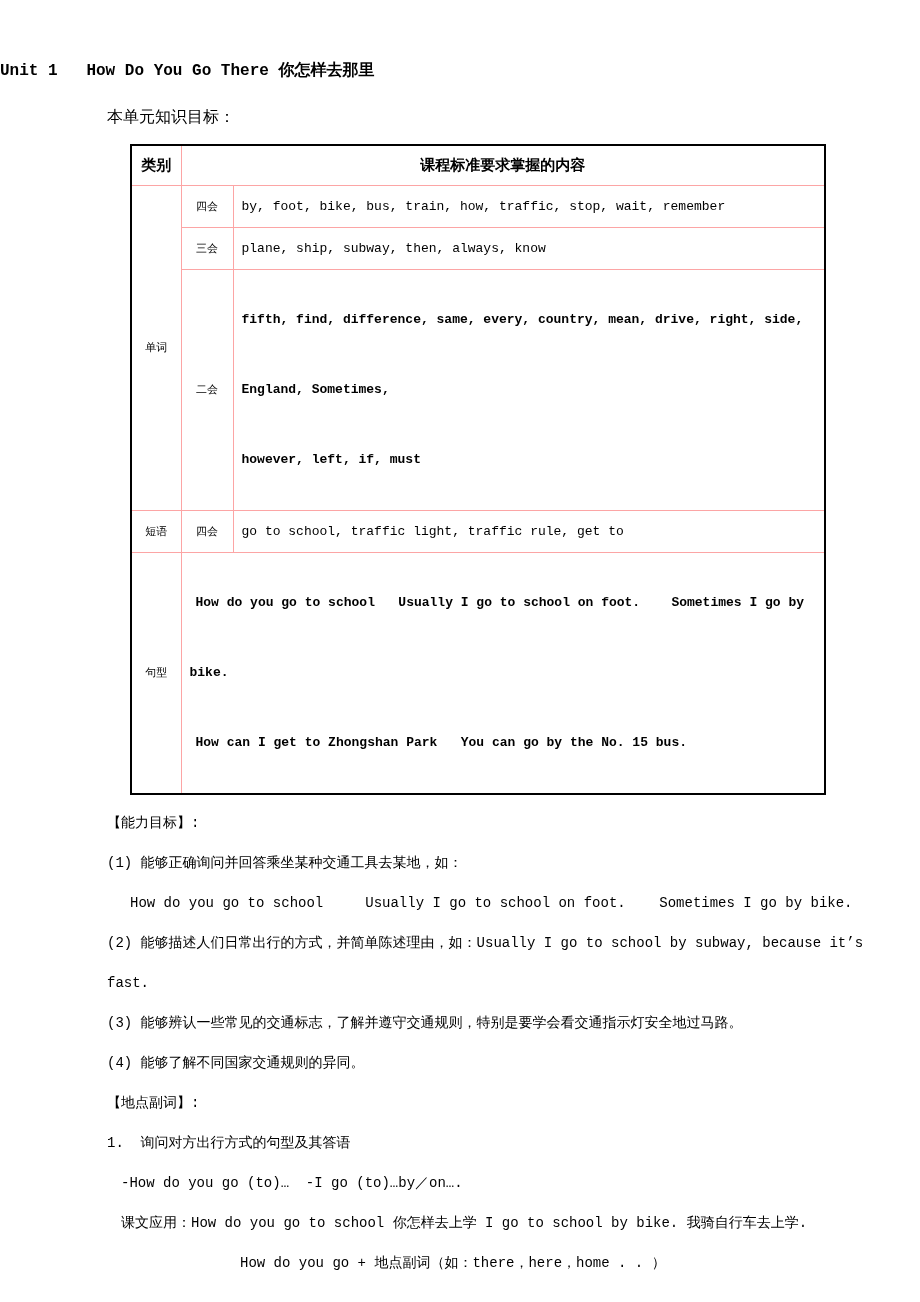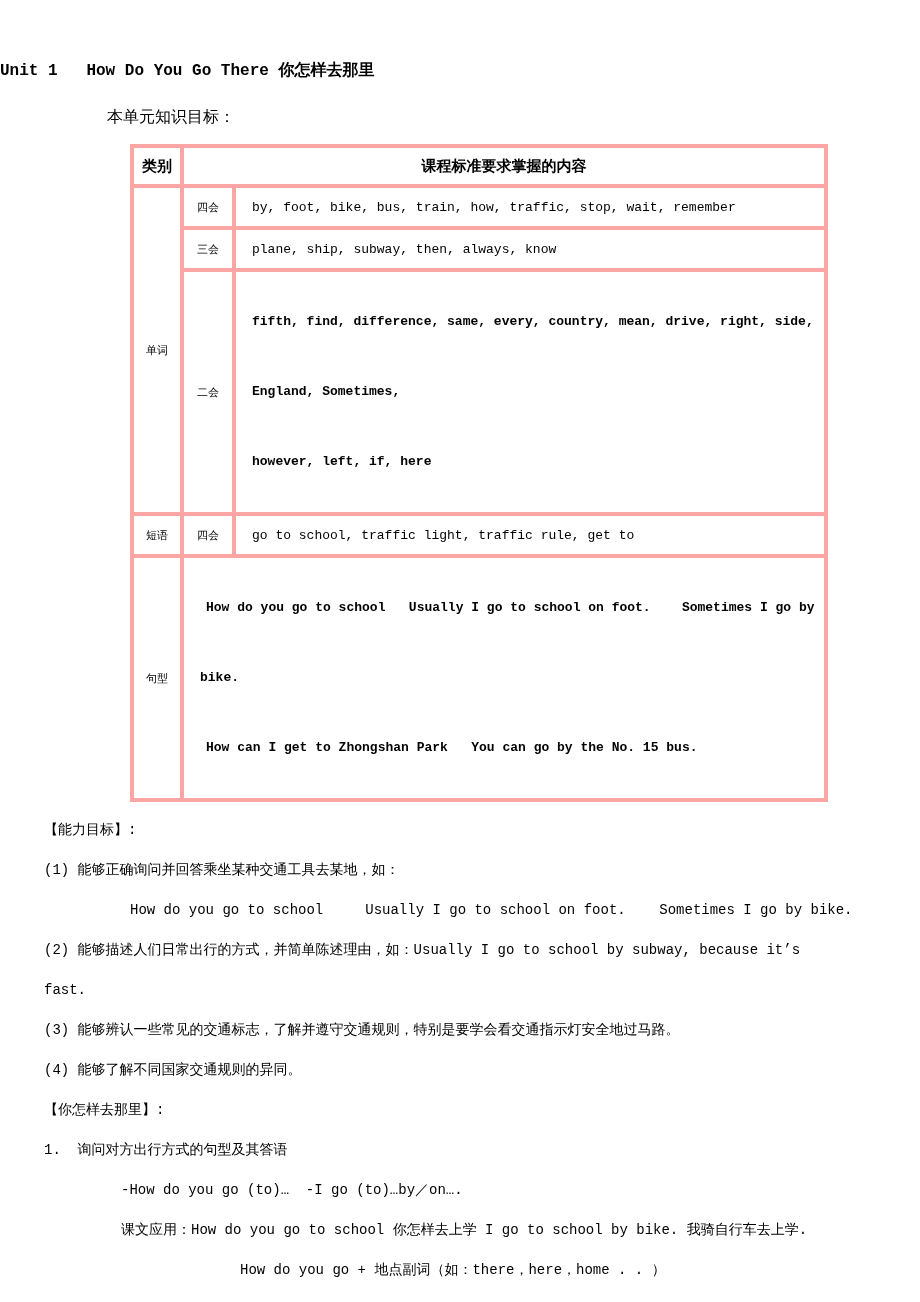--- a/index.html
+++ b/index.html
@@ -23,21 +23,21 @@
     font-size: 16px;
     white-space: pre;
   }
   table.ktable {
     border-collapse: collapse;
     margin: 16px 0 0 130px;
     table-layout: fixed;
     width: 694px;
     border: 2px solid #000;
   }
-  table.ktable td { border: 4px solid #fca5a5; }
+  table.ktable td { border: 1px solid #fca5a5; }
   col.col1 { width: 50px; }
   col.col2 { width: 52px; }
   col.col3 { width: 592px; }
   .r-head td { height: 40px; }
   .r-std td  { height: 42px; }
   .r-tall td { height: 125px; }
   .r-sent td { height: 120px; }
   td.lab {
     text-align: center;
     vertical-align: middle;
@@ -46,33 +46,33 @@
   }
   td.hdr {
     text-align: center;
     vertical-align: middle;
     font-weight: bold;
     font-size: 15px;
     white-space: pre;
   }
   td.cont {
     font-size: 13px;
-    padding-left: 16px;
+    padding-left: 8px;
     vertical-align: middle;
     white-space: pre;
     text-align: left;
   }
   td.cont div { line-height: 40px; white-space: pre; font-weight: bold; }
   td.cont div.ind8 { padding-left: 6px; }
   td.cont div.ind2 { padding-left: 0; }
   .paras { margin-top: 8px; font-size: 14px; }
   .para {
     height: 40px;
     line-height: 40px;
-    padding-left: 44px;
+    padding-left: 107px;
     white-space: pre;
     overflow: hidden;
   }
   .para.ind-a { padding-left: 130px; }
   .para.ind-b { padding-left: 121px; }
   .para.ind-c { padding-left: 240px; }
 </style>
 </head>
 <body>
 
@@ -100,21 +100,21 @@
       </tr>
       <tr class="r-std">
         <td class="lab">三会</td>
         <td class="cont">plane, ship, subway, then, always, know</td>
       </tr>
       <tr class="r-tall">
         <td class="lab">二会</td>
         <td class="cont">
           <div>fifth, find, difference, same, every, country, mean, drive, right, side,</div>
           <div>England, Sometimes,</div>
-          <div>however, left, if, here</div>
+          <div>however, left, if, must</div>
         </td>
       </tr>
       <tr class="r-std">
         <td class="lab">短语</td>
         <td class="lab">四会</td>
         <td class="cont">go to school, traffic light, traffic rule, get to</td>
       </tr>
       <tr class="r-sent">
         <td class="lab">句型</td>
         <td class="cont" colspan="2">
@@ -127,21 +127,21 @@
   </table>
 
   <div class="paras">
     <div class="para">【能力目标】:</div>
     <div class="para">(1) 能够正确询问并回答乘坐某种交通工具去某地，如：</div>
     <div class="para ind-a">How do you go to school     Usually I go to school on foot.    Sometimes I go by bike.</div>
     <div class="para">(2) 能够描述人们日常出行的方式，并简单陈述理由，如：Usually I go to school by subway, because it’s</div>
     <div class="para">fast.</div>
     <div class="para">(3) 能够辨认一些常见的交通标志，了解并遵守交通规则，特别是要学会看交通指示灯安全地过马路。</div>
     <div class="para">(4) 能够了解不同国家交通规则的异同。</div>
-    <div class="para">【你怎样去那里】:</div>
+    <div class="para">【地点副词】:</div>
     <div class="para">1.  询问对方出行方式的句型及其答语</div>
     <div class="para ind-b">-How do you go (to)…  -I go (to)…by／on….</div>
     <div class="para ind-b">课文应用：How do you go to school 你怎样去上学 I go to school by bike. 我骑自行车去上学.</div>
     <div class="para ind-c">How do you go + 地点副词（如：there，here，home . . ）</div>
 
   </div>
 
 </div>
 
 </body></html>

